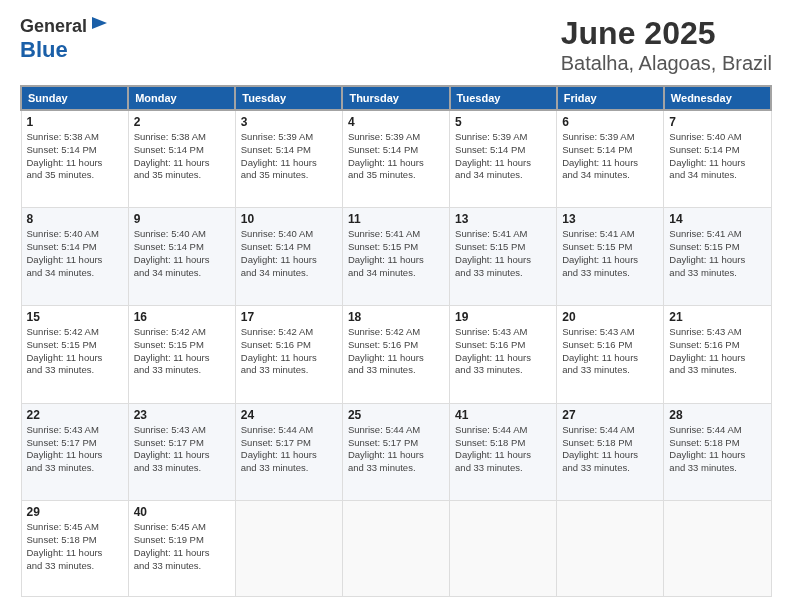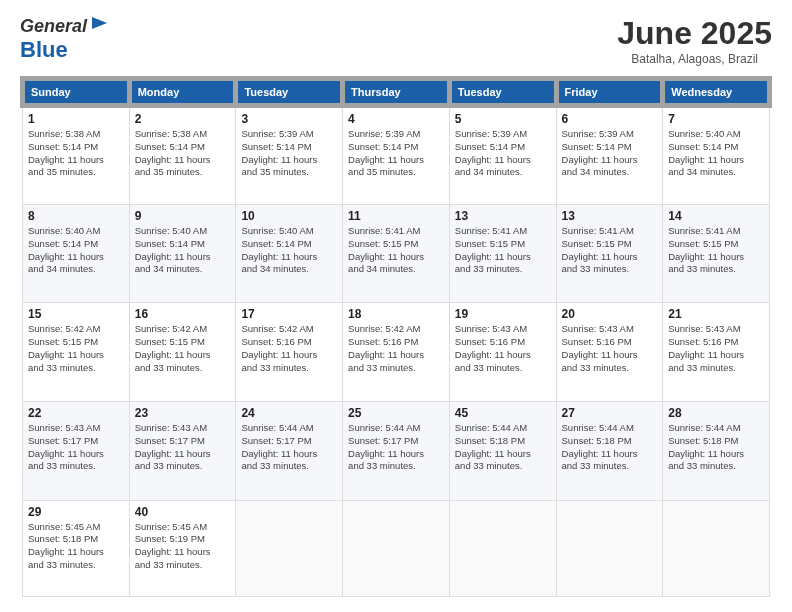--- a/index.html
+++ b/index.html
@@ -28,47 +28,47 @@
       align-items: center;
     }
     .logo-general { color: #333; }
     .logo-icon {
       width: 20px;
       height: 22px;
       margin-left: 2px;
       margin-right: 0;
     }
     .title-block {
-      text-align: center;
+      text-align: left;
     }
     .month-title {
       font-size: 32px;
       font-weight: bold;
       color: #333;
     }
     .location-title {
-      font-size: 12px;
+      font-size: 20px;
       color: #555;
     }
     .calendar {
       flex: 1;
       border: 1px solid #ccc;
       border-collapse: collapse;
       width: 100%;
       table-layout: fixed;
       font-size: 9.5px;
     }
     .calendar th {
       background-color: #1a5fa8;
       color: white;
       text-align: left;
       padding: 5px 6px;
       font-size: 11px;
       font-weight: bold;
-      border: 5px solid #a3a3a3;
+      border: 2px solid #a3a3a3;
     }
     .calendar td {
       border: 1px solid #ddd;
       vertical-align: top;
       padding: 4px 5px;
       height: 78px;
       background: #fff;
     }
     .calendar tr:nth-child(even) td {
       background: #f5f7fa;
@@ -92,21 +92,21 @@
       margin-left: 32px;
     }
   </style>
 </head>
 <body>
 
 <div class="page">
   <div class="header">
     <div class="logo">
       <div>
-        <div style="display:flex;align-items:center;font-style:italic;">
+        <div style="display:flex;align-items:center;">
           <span class="logo-general" style="font-size:18px;font-weight:bold;color:#333;">General</span>
           <svg class="logo-icon" viewBox="0 0 20 22" fill="none" xmlns="http://www.w3.org/2000/svg">
             <polygon points="3,2 18,8 3,14" fill="#1a5fa8"></polygon>
           </svg>
         </div>
         <div style="font-size:22px;font-weight:bold;color:#1a5fa8;">Blue</div>
       </div>
     </div>
     <div class="title-block">
       <div class="month-title">June 2025</div>
@@ -303,21 +303,21 @@
 and 33 minutes.</div>
           </td>
           <td>
             <span class="day-num">25</span>
             <div class="day-info" style="white-space: pre-line;">Sunrise: 5:44 AM
 Sunset: 5:17 PM
 Daylight: 11 hours
 and 33 minutes.</div>
           </td>
           <td>
-            <span class="day-num">45</span>
+            <span class="day-num">41</span>
             <div class="day-info" style="white-space: pre-line;">Sunrise: 5:44 AM
 Sunset: 5:18 PM
 Daylight: 11 hours
 and 33 minutes.</div>
           </td>
           <td>
             <span class="day-num">27</span>
             <div class="day-info" style="white-space: pre-line;">Sunrise: 5:44 AM
 Sunset: 5:18 PM
 Daylight: 11 hours

